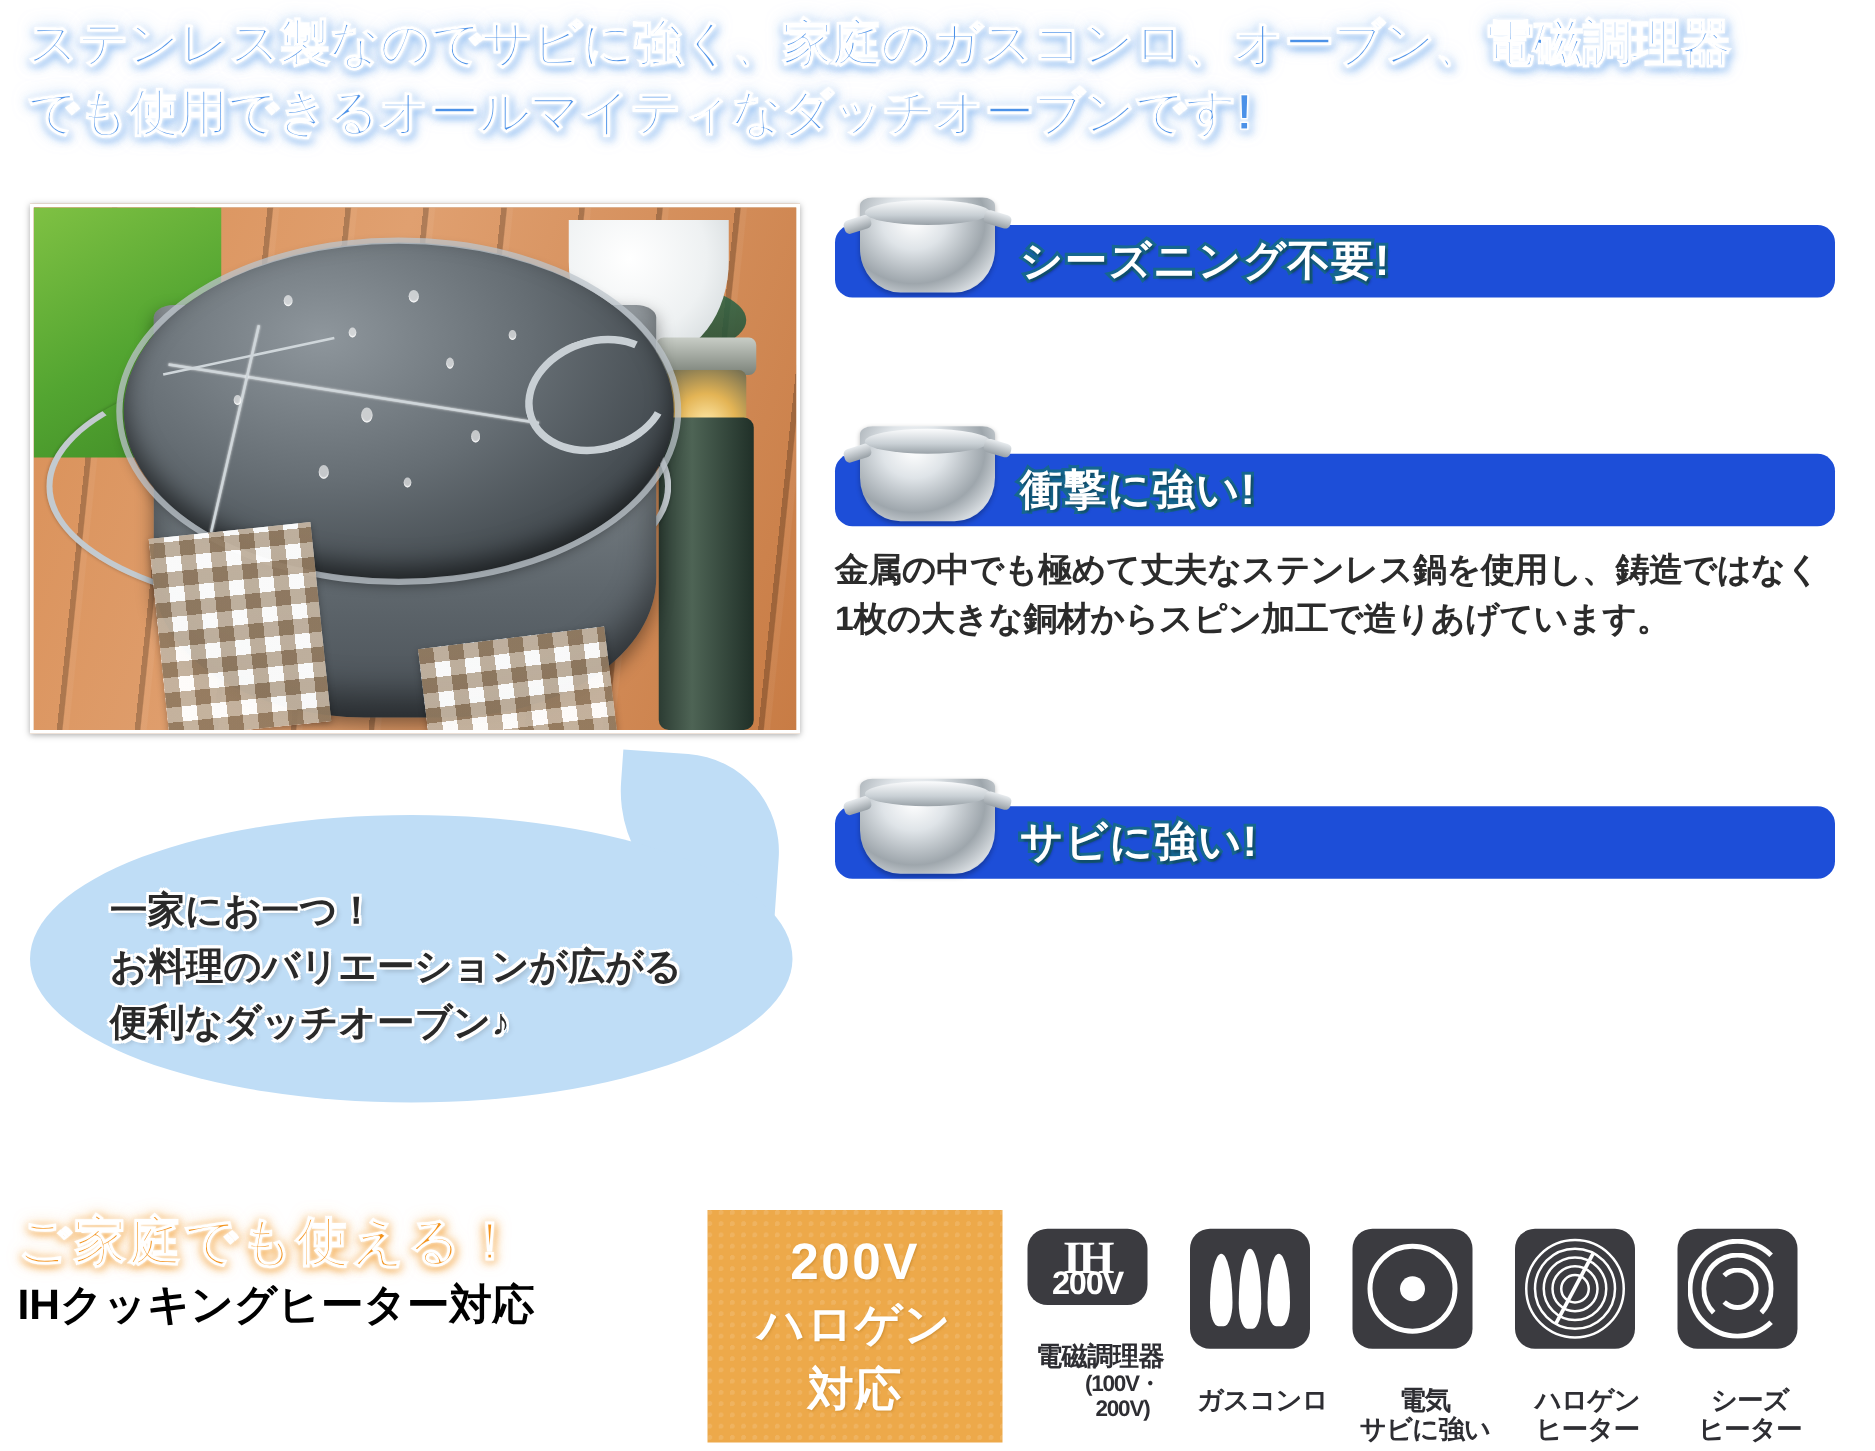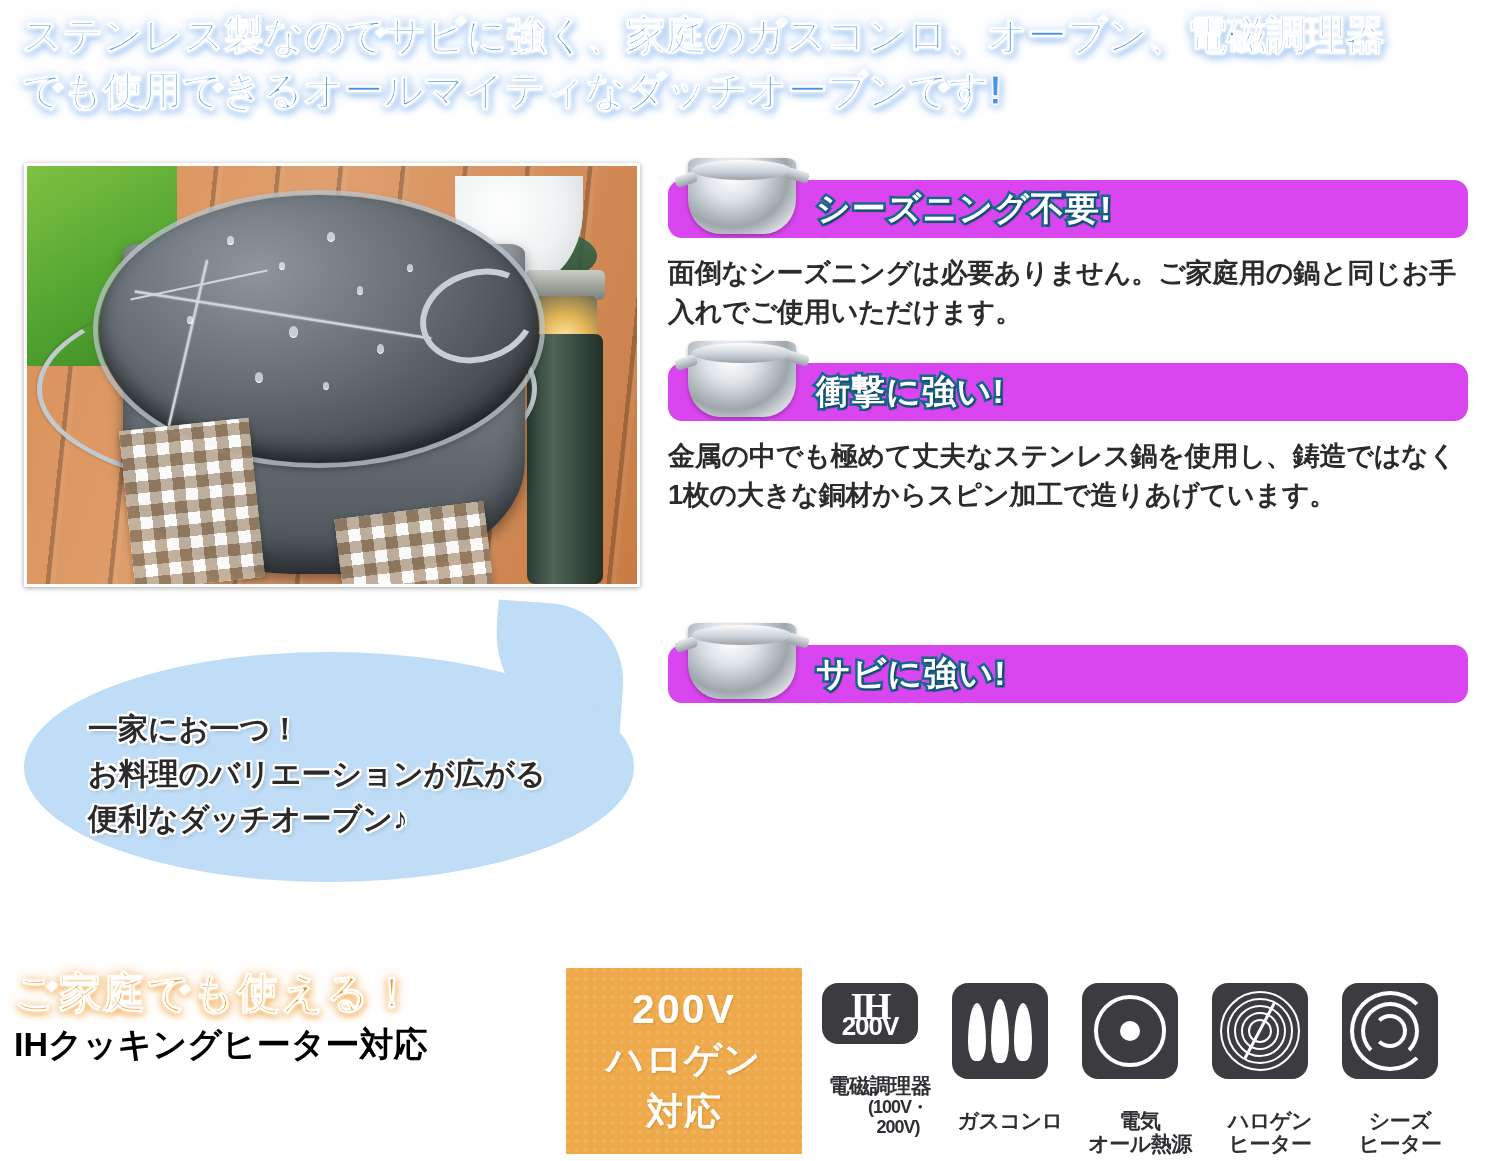--- a/index.html
+++ b/index.html
@@ -116,21 +116,21 @@
        0 2px 0 #ffffff, 0 -2px 0 #ffffff, 2px 0 0 #ffffff, -2px 0 0 #ffffff,
        3px 3px 4px rgba(0,0,0,.18);
     white-space:pre-line;}
 
   
   .feature{position:absolute;left:668px;width:800px;}
   #feature-0{top:180px;}
   #feature-1{top:363px;}
   #feature-2{top:645px;}
   .feat-bar{
-    position:relative;height:58px;border-radius:14px;background:#d946ef;}
+    position:relative;height:58px;border-radius:14px;background:#1d4ed8;}
   .feat-thumb{
     position:absolute;left:20px;top:-22px;width:108px;height:76px;
     background:
       radial-gradient(ellipse at 40% 25%, #ffffff 0%, #dfe4e8 28%, #9ea6ac 62%, #d7dce0 82%, #7f878d 100%);
     border-radius:10px 10px 30% 30%/6px 6px 46% 46%;
     box-shadow:0 2px 4px rgba(0,0,0,.28);}
   .feat-thumb:before{
     content:"";position:absolute;left:-13px;top:16px;width:22px;height:11px;
     border-radius:4px;background:linear-gradient(180deg,#e8ecef,#98a0a6);transform:rotate(-18deg);}
   .feat-thumb:after{
@@ -262,21 +262,20 @@
 便利なダッチオーブン♪</div>
 </div>
 
 <div class="feature" id="feature-0">
   <div class="feat-bar">
     <div class="feat-thumb">
       <div class="feat-thumb-lid"></div>
     </div>
     <div class="feat-title">シーズニング不要!</div>
   </div>
-  <div class="feat-body">面倒なシーズニングは必要ありません。ご家庭用の鍋と同じお手入れでご使用いただけます。</div>
 </div>
 
 <div class="feature" id="feature-1">
   <div class="feat-bar">
     <div class="feat-thumb">
       <div class="feat-thumb-lid"></div>
     </div>
     <div class="feat-title">衝撃に強い!</div>
   </div>
   <div class="feat-body">金属の中でも極めて丈夫なステンレス鍋を使用し、鋳造ではなく1枚の大きな銅材からスピン加工で造りあげています。</div>
@@ -326,21 +325,21 @@
     </div>
   </div>
 
   <div class="icon-cell">
     <div class="icon-box">
       <div class="ring-out"></div>
       <div class="dot-ctr"></div>
     </div>
     <div class="icon-caption">
       <span>電気
-オール熱源</span>
+サビに強い</span>
     </div>
   </div>
 
   <div class="icon-cell">
     <div class="icon-box">
       <div class="hal-r" style="left:8px;top:8px;width:80px;height:80px;"></div>
       <div class="hal-r" style="left:15px;top:15px;width:66px;height:66px;"></div>
       <div class="hal-r" style="left:22px;top:22px;width:52px;height:52px;"></div>
       <div class="hal-r" style="left:29px;top:29px;width:38px;height:38px;"></div>
       <div class="hal-r" style="left:36px;top:36px;width:24px;height:24px;"></div>

